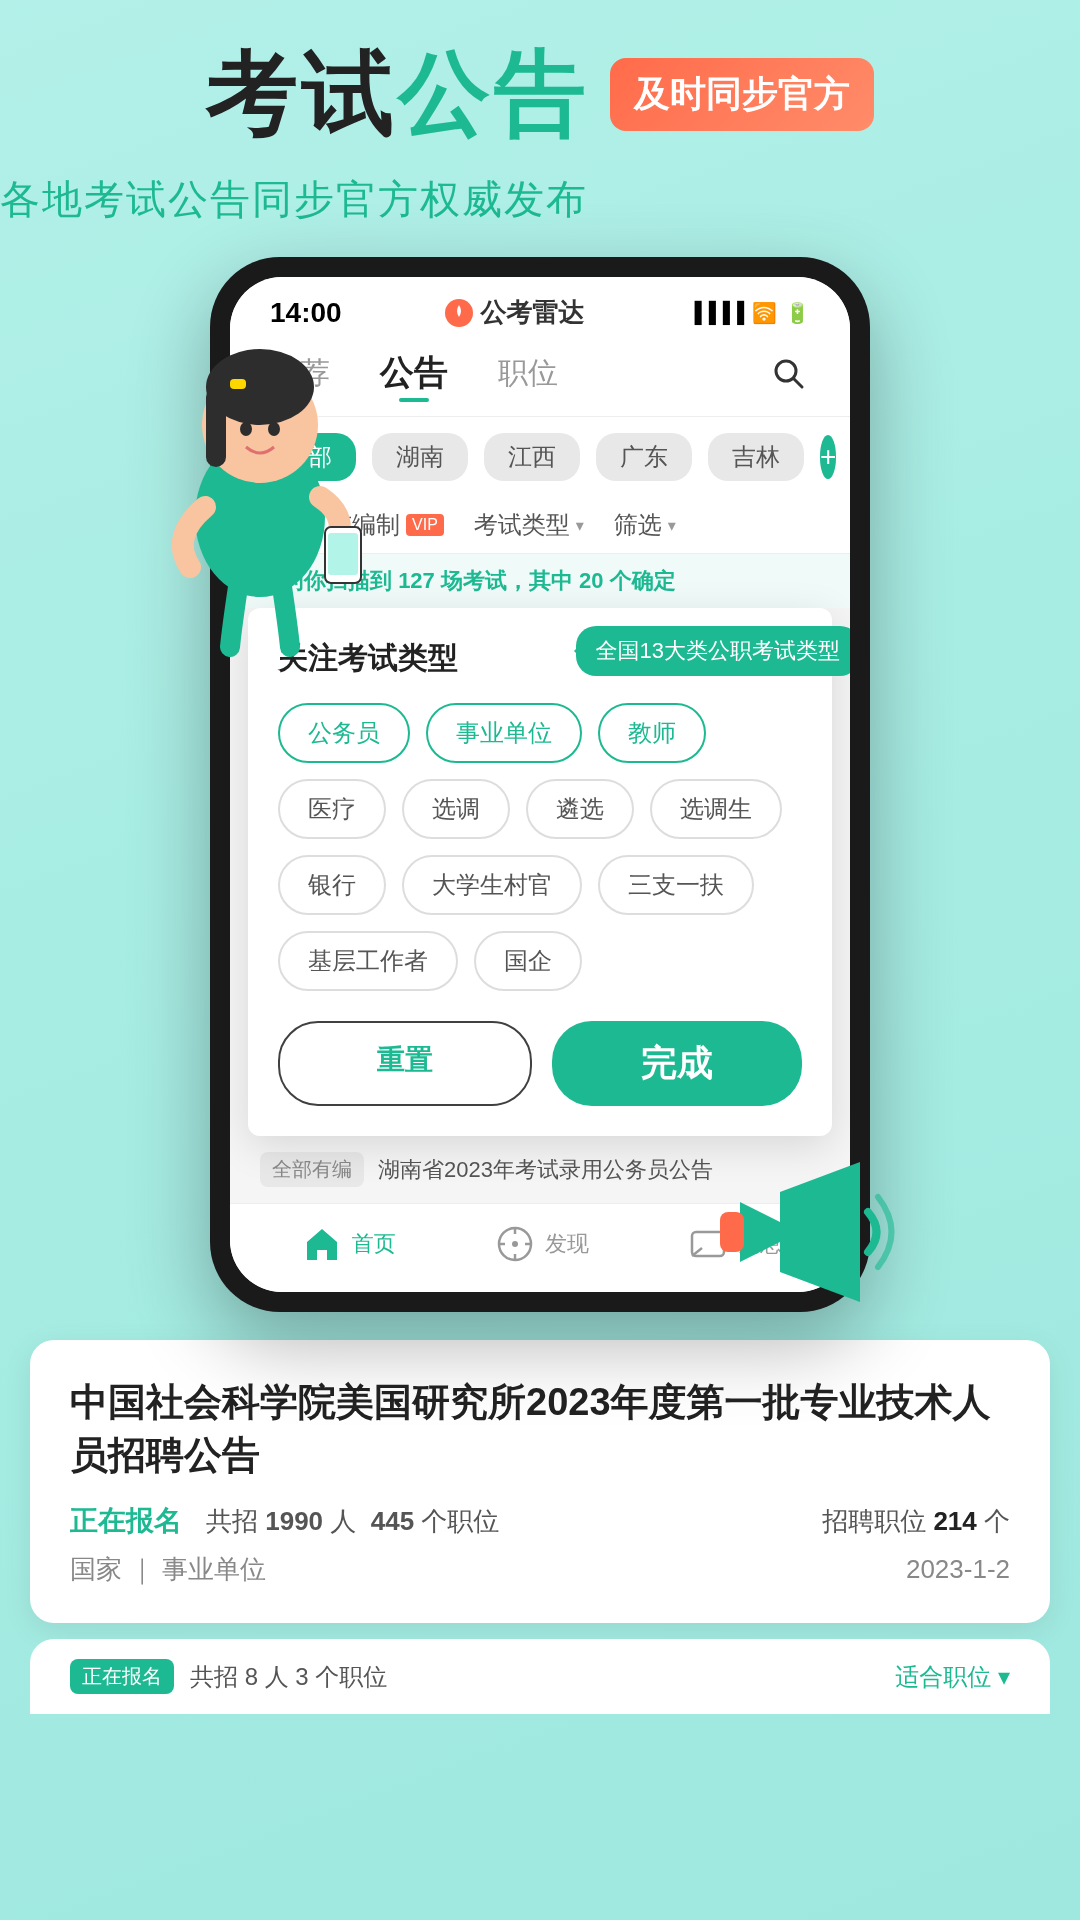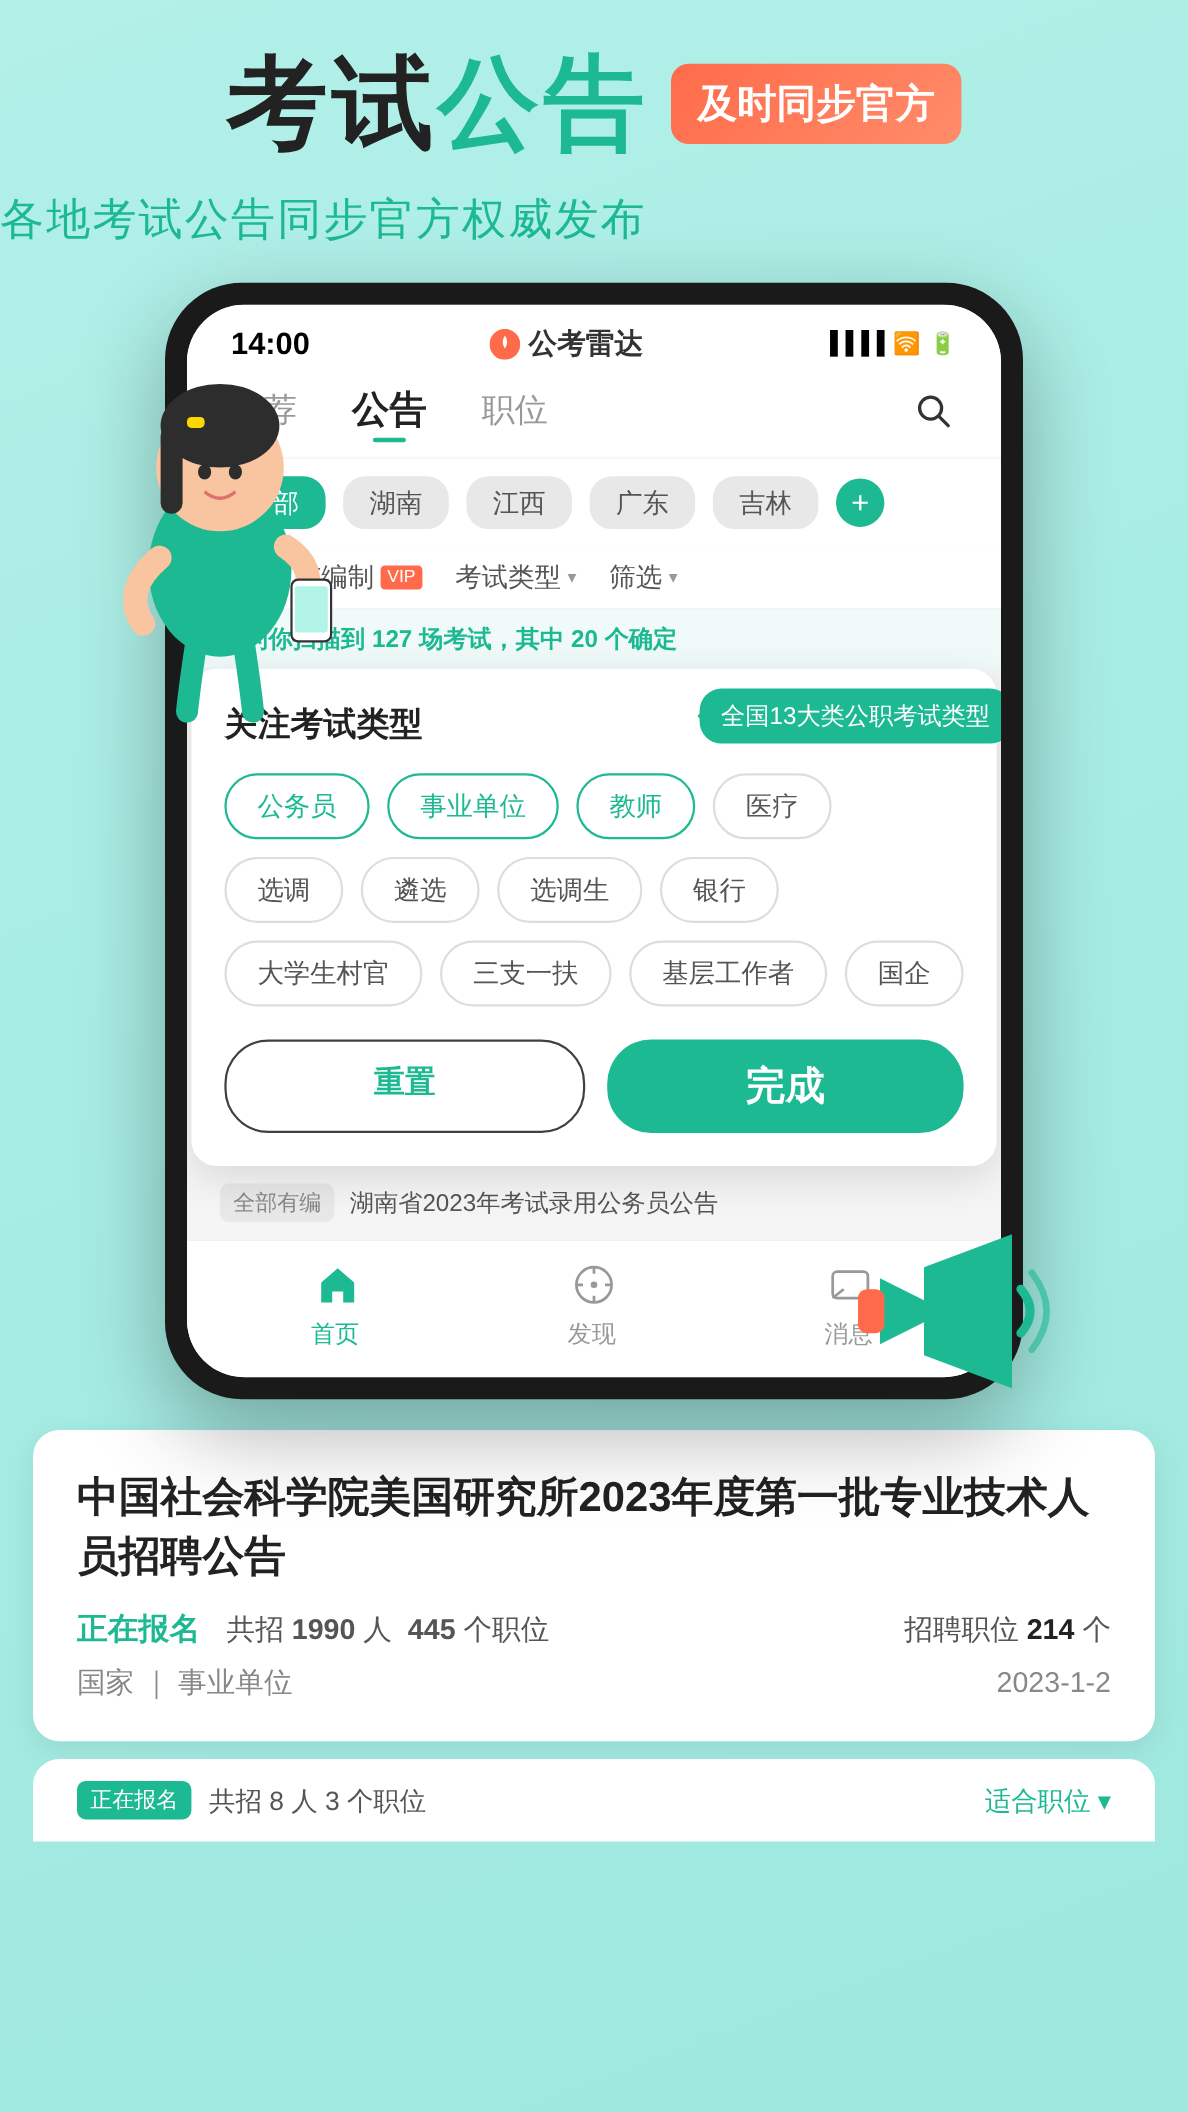--- a/index.html
+++ b/index.html
@@ -219,22 +219,22 @@
       border-right-color: #1db992;
     }
 
     
     .modal-overlay {
       position: relative;
       margin: 0;
     }
     .modal-card {
       background: white;
-      margin: 0 4px;
-      border-radius: 23px;
+      margin: 0 18px;
+      border-radius: 12px;
       padding: 30px;
       box-shadow: 0 10px 40px rgba(0,0,0,0.12);
       position: relative;
       z-index: 5;
     }
     .modal-title {
       font-size: 30px;
       font-weight: 700;
       color: #222;
       margin-bottom: 24px;
@@ -306,22 +306,22 @@
     .bottom-nav {
       background: white;
       display: flex;
       justify-content: space-around;
       align-items: center;
       padding: 16px 20px 24px;
       border-top: 1px solid #eee;
     }
     .nav-item {
       display: flex;
-      flex-direction: column;
-      align-items: flex-start;
+      flex-direction: row;
+      align-items: center;
       gap: 6px;
       font-size: 22px;
       color: #999;
     }
     .nav-item.active { color: #1db992; }
     .nav-icon {
       width: 48px;
       height: 48px;
       display: flex;
       align-items: center;
@@ -425,21 +425,21 @@
 <div class="hero-section">
   <div class="hero-title-row">
     <div class="hero-title-main">
       <span>考试</span><span class="highlight">公告</span>
     </div>
     <div class="hero-badge">及时同步官方</div>
   </div>
   <div class="hero-subtitle">各地考试公告同步官方权威发布</div>
 </div>
 
-<div style="position:relative; width:780px; margin:0 auto;">
+<div style="position:relative; width:660px; margin:0 auto;">
 
   <div class="character">
     <svg viewBox="0 0 220 340" width="220" height="340">
 
       <ellipse cx="110" cy="200" rx="65" ry="80" fill="#1db992"></ellipse>
 
       <circle cx="110" cy="108" r="58" fill="#f9c5a0"></circle>
 
       <ellipse cx="110" cy="70" rx="54" ry="38" fill="#2d2d2d"></ellipse>
       <rect x="56" y="70" width="20" height="80" rx="10" fill="#2d2d2d"></rect>

